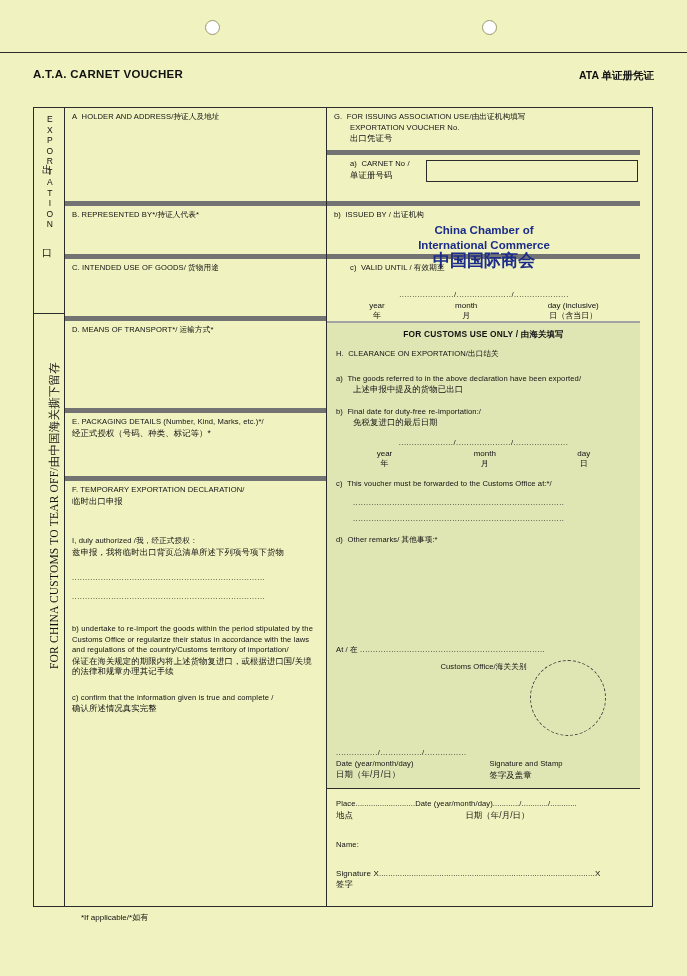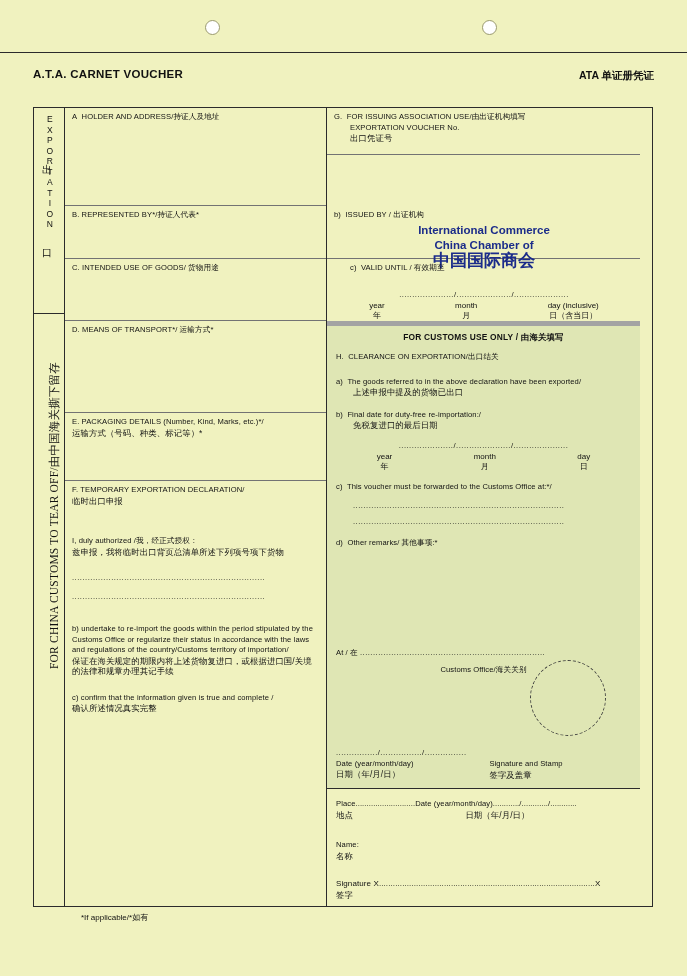--- a/index.html
+++ b/index.html
@@ -131,40 +131,40 @@
     left: 293px;
     top: 0;
     right: 12px;
     height: 100%;
     box-sizing: border-box;
   }
   .cell {
     position: absolute;
     left: 0; right: 0;
     box-sizing: border-box;
-    border-bottom: 1px solid #737373;
+    border-bottom: 5px solid #737373;
     padding: 4px 6px 0 7px;
   }
   .cell.nb { border-bottom: none; }
   .lbl {
     font-size: 7.6px;
     line-height: 10.5px;
     letter-spacing: .1px;
   }
   .cn { font-size: 8.4px; }
 
   
   .customs-block {
     position: absolute;
     left: 293px;
     top: 213px;
     right: 0;
     bottom: 118px;
     background: #dfe6b4;
-    border-top: 5px solid #a3a3a3;
+    border-top: 2px solid #a3a3a3;
     box-sizing: border-box;
   }
   .customs-title {
     text-align: center;
     font-size: 8.4px;
     font-weight: bold;
     padding-top: 6px;
     letter-spacing: .2px;
   }
   .ccic {
@@ -267,21 +267,21 @@
       <div class="cell" style="top:213px; height:92px;">
         <div class="lbl">
           <span>D.</span>&nbsp;<span>MEANS OF TRANSPORT*/ 运输方式*</span>
         </div>
       </div>
 
       <div class="cell" style="top:305px; height:68px;">
         <div class="lbl">
           <span>E.</span>&nbsp;<span>PACKAGING DETAILS (Number, Kind, Marks, etc.)*/</span>
         </div>
-        <div class="lbl cn">运输方式（号码、种类、标记等）*</div>
+        <div class="lbl cn">经正式授权（号码、种类、标记等）*</div>
       </div>
 
       <div class="cell nb" style="top:373px; bottom:8px;">
         <div class="lbl">
           <span>F.</span>&nbsp;<span>TEMPORARY EXPORTATION DECLARATION/</span>
         </div>
         <div class="lbl cn">临时出口申报</div>
 
         <div class="lbl" style="margin-top:30px;">I, duly authorized /我，经正式授权：</div>
 
@@ -301,28 +301,37 @@
     <div class="colR">
 
       <div class="cell" style="top:0; height:47px;">
         <div class="lbl">
           <span>G.</span>&nbsp;&nbsp;<span>FOR ISSUING ASSOCIATION USE/由出证机构填写</span>
         </div>
         <div class="lbl" style="margin-left:16px;">EXPORTATION VOUCHER No.</div>
         <div class="lbl cn" style="margin-left:16px;">出口凭证号</div>
       </div>
 
+      <div class="cell" style="top:47px; height:51px;">
+        <div class="relrow">
+          <div class="lbl" style="margin-left:16px;">
+            <span>a)</span>&nbsp;&nbsp;<span>CARNET No /</span>
+          </div>
+          <div class="lbl cn" style="margin-left:16px;">单证册号码</div>
+          <div class="boxline" style="position:absolute; left:92px; top:1px; width:210px;"></div>
+        </div>
+      </div>
 
       <div class="cell" style="top:98px; height:53px;">
         <div class="lbl" style="margin-left:0;">
           <span>b)</span>&nbsp;&nbsp;<span>ISSUED BY / 出证机构</span>
         </div>
         <div class="ccic">
+          <div>China Chamber of</div>
           <div>International Commerce</div>
-          <div>China Chamber of</div>
           <div class="cn">中国国际商会</div>
         </div>
       </div>
 
       <div class="cell" style="top:151px; height:62px; border-bottom:none;">
         <div class="lbl" style="margin-left:16px;">
           <span>c)</span>&nbsp;&nbsp;<span>VALID UNTIL / 有效期至</span>
         </div>
         <div class="lbl dots" style="margin-top:16px; text-align:center;">...................../...................../.....................</div>
         <div class="dateline">
@@ -415,21 +424,20 @@
       </div>
 
       <div style="position:absolute; left:0; right:0; bottom:0; height:118px; border-top:1px solid #2b2b2b; box-sizing:border-box; padding:10px 9px 0 9px;">
         <div class="lbl">Place...........................Date (year/month/day)............/............/............</div>
         <div class="lbl cn">
           <span>地点</span>
           <span style="margin-left:110px;">日期（年/月/日）</span>
         </div>
 
         <div class="lbl" style="margin-top:20px;">Name:</div>
-        <div class="lbl cn">名称</div>
 
         <div class="lbl sigx" style="margin-top:18px;">Signature X.............................................................................................X</div>
         <div class="lbl cn">签字</div>
       </div>
 
     </div>
   </div>
 
   <div class="footnote">*If applicable/*如有</div>
 </div>

